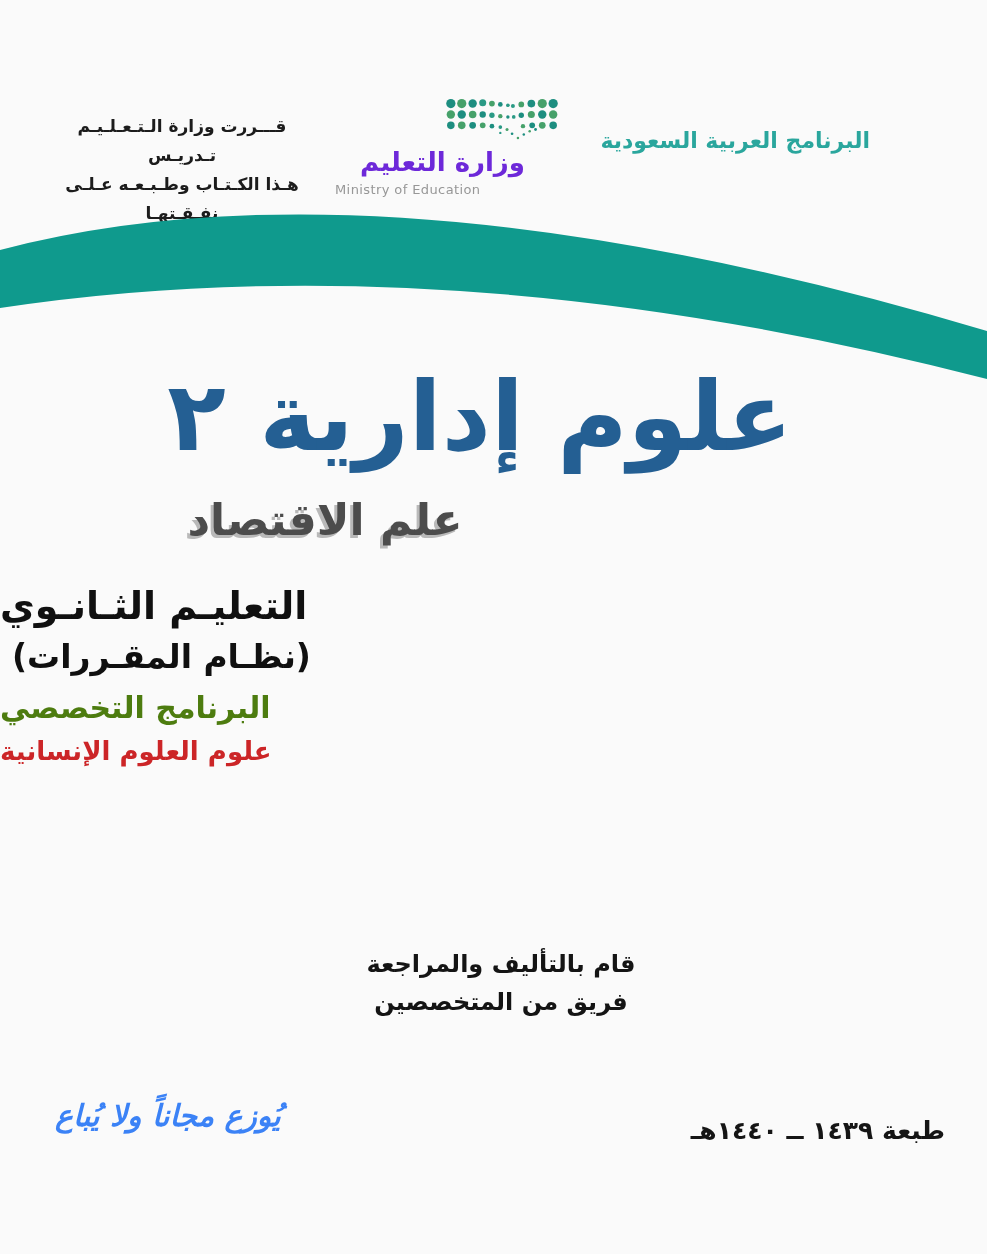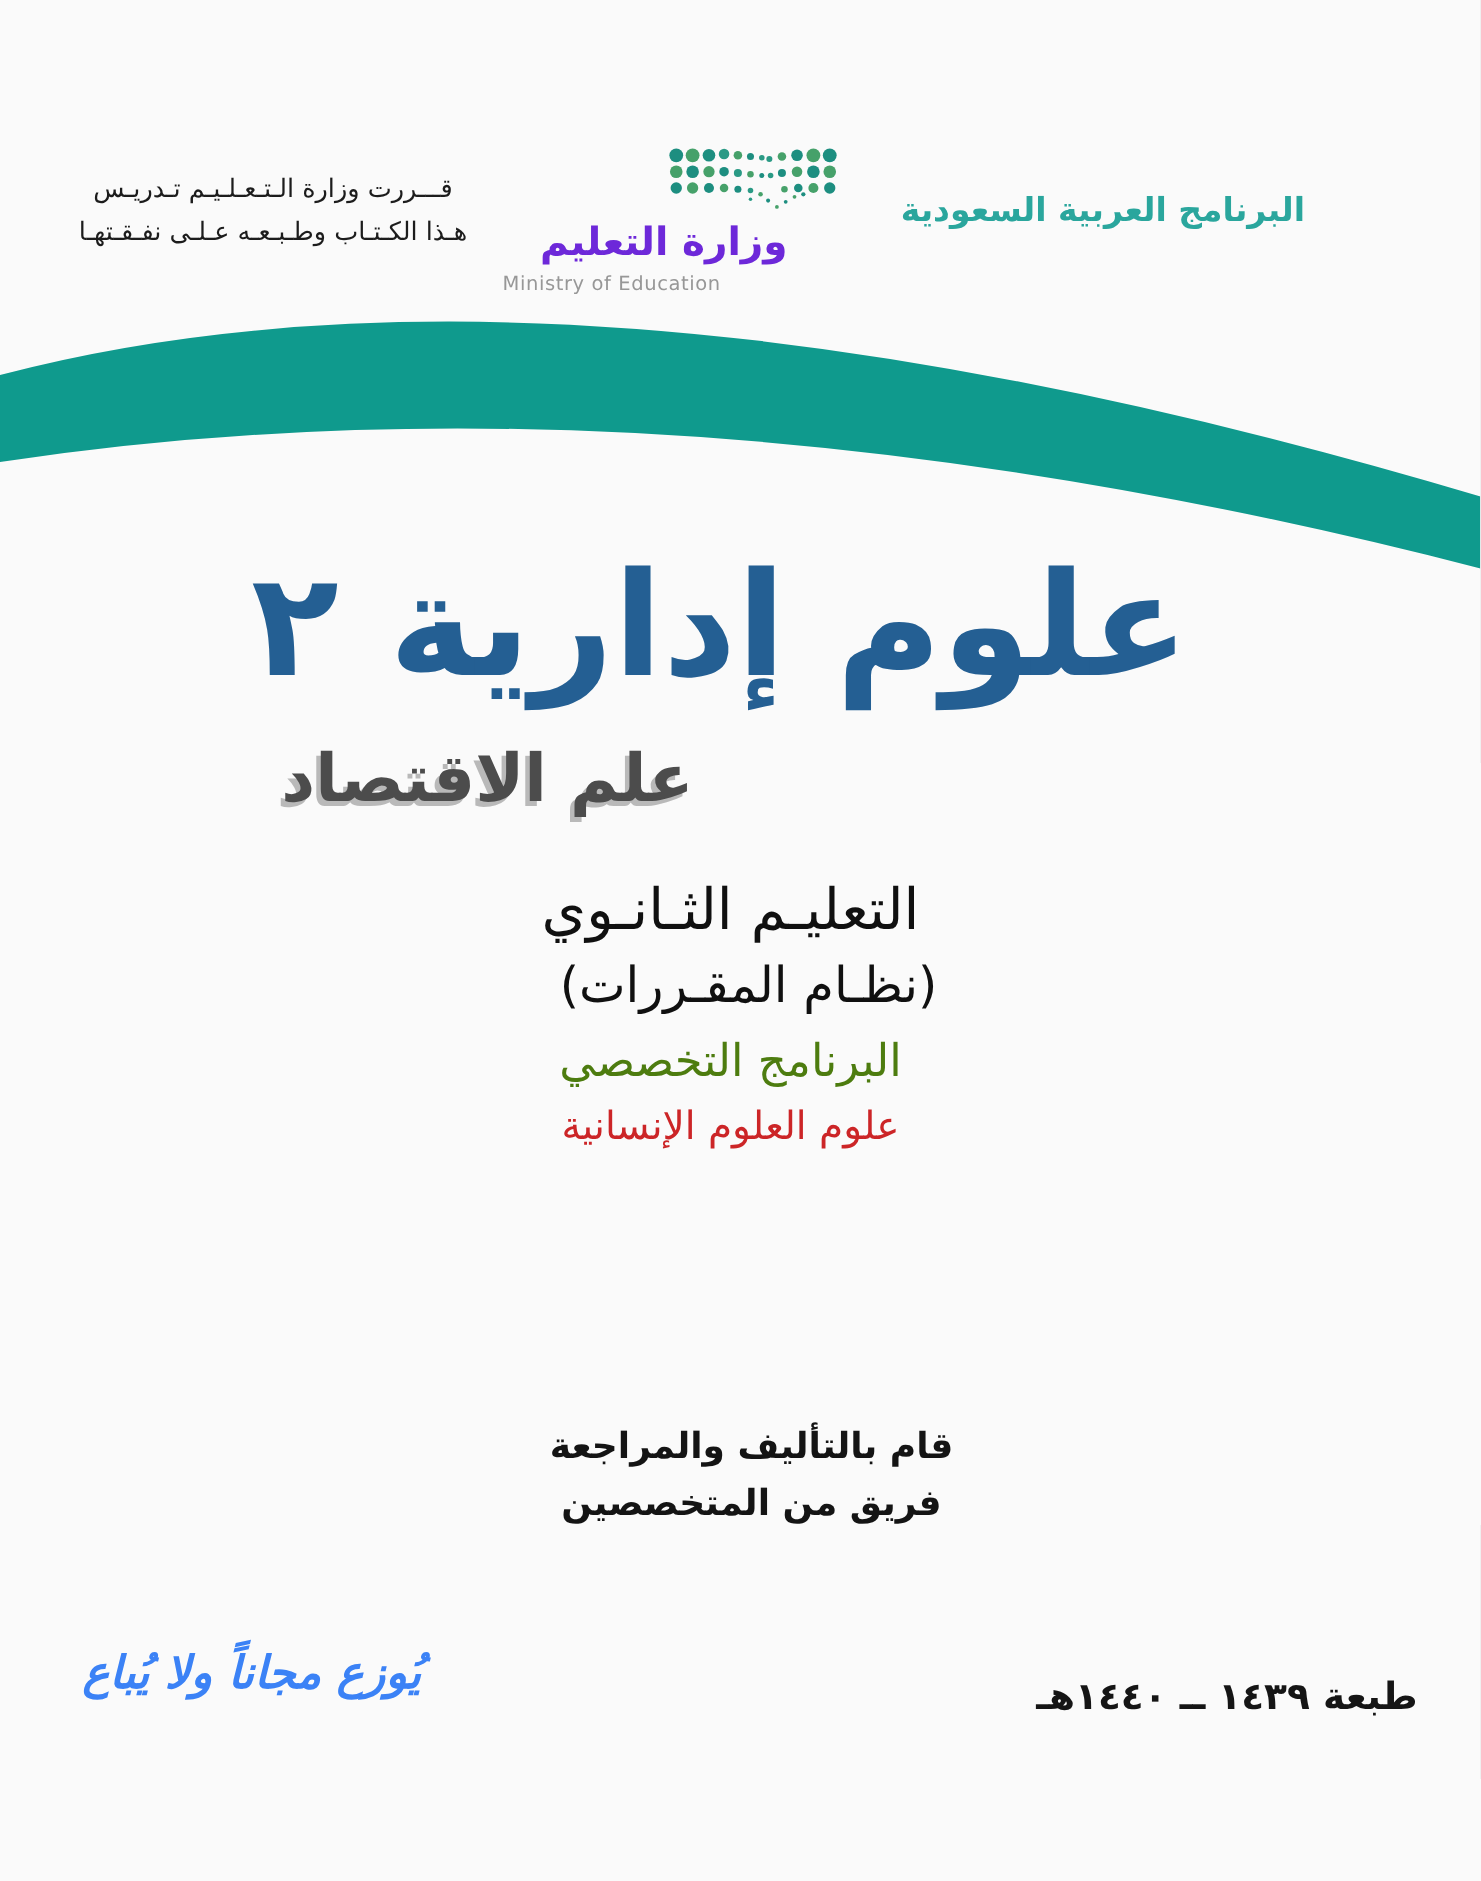--- a/index.html
+++ b/index.html
@@ -9,21 +9,21 @@
     margin:0 auto;
     background:#fafafa;
     overflow:hidden;
     font-family:"DejaVu Sans", sans-serif;
     color:#191919;
   }
   
   .decision-note{
     position:absolute;left:52px;top:112px;width:260px;
     direction:rtl;text-align:center;
-    font-size:17px;font-weight:normal;line-height:29px;color:#1c1c1c;
+    font-size:17px;font-weight:bold;line-height:29px;color:#1c1c1c;
   }
   .logo{position:absolute;left:370px;top:90px;width:145px;height:110px;}
   .logo-dots{position:absolute;left:64px;top:6px;width:136px;height:52px;}
   .logo-ar{
     position:absolute;left:-35px;top:58px;width:215px;
     direction:rtl;text-align:center;
     font-size:26px;font-weight:bold;color:#6d28d9;line-height:1.1;
   }
   .logo-en{
     position:absolute;left:-35px;top:92px;width:215px;
@@ -40,21 +40,21 @@
     position:absolute;left:0;top:360px;width:960px;
     direction:rtl;text-align:center;
     font-size:96px;font-weight:bold;color:#245f93;line-height:1.2;
   }
   .book-subject{
     position:absolute;left:160px;top:494px;width:330px;
     direction:rtl;text-align:center;
     font-size:44px;font-weight:bold;color:#4c4c4c;
     text-shadow:-3px 3px 0 #b9b9b9;
   }
-  .stage-line{position:absolute;left:0;width:974px;direction:rtl;text-align:center;font-weight:normal;color:#101010;}
+  .stage-line{position:absolute;left:0;width:974px;direction:rtl;text-align:left;font-weight:bold;color:#101010;}
   .stage{top:584px;font-size:38px;}
   .system{top:637px;font-size:33px;margin-left:12px;}
   .program{top:690px;font-size:30px;color:#4d7c0f;}
   .track{top:736px;font-size:26px;color:#cc2527;}
   .credits{
     position:absolute;left:15px;top:945px;width:972px;
     direction:rtl;text-align:center;
     font-size:24px;font-weight:bold;color:#141414;line-height:38px;
   }
   

